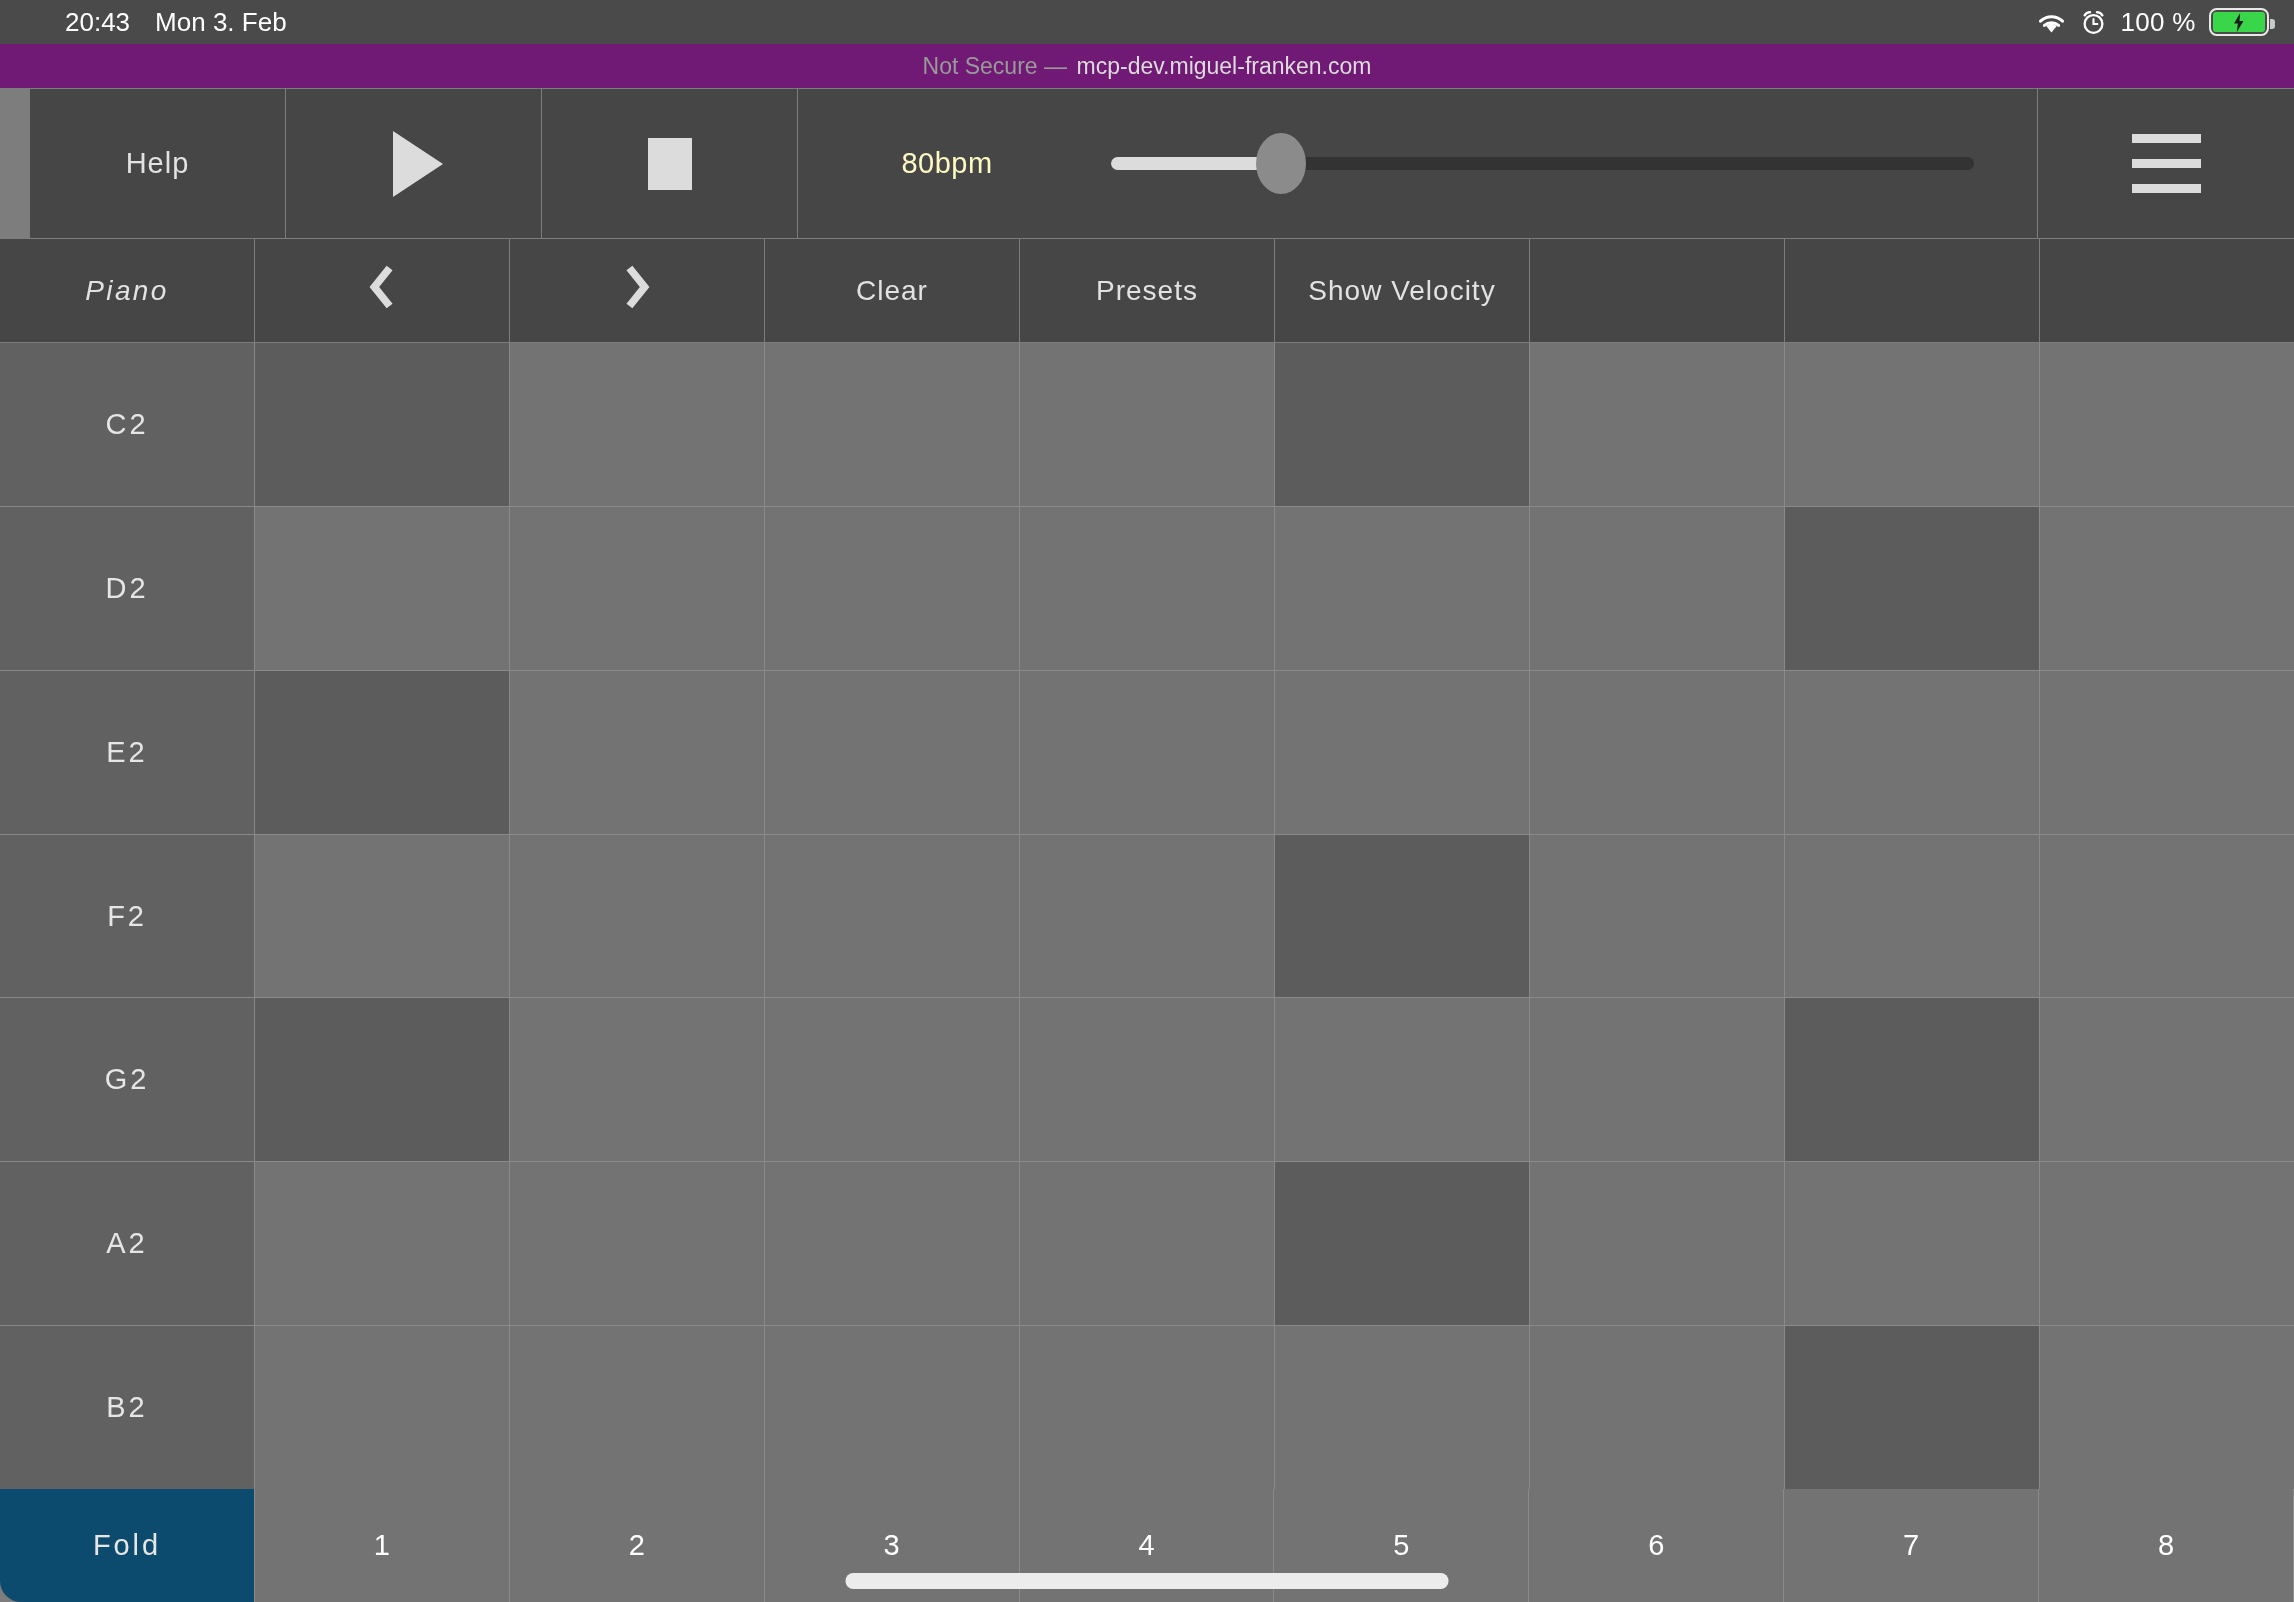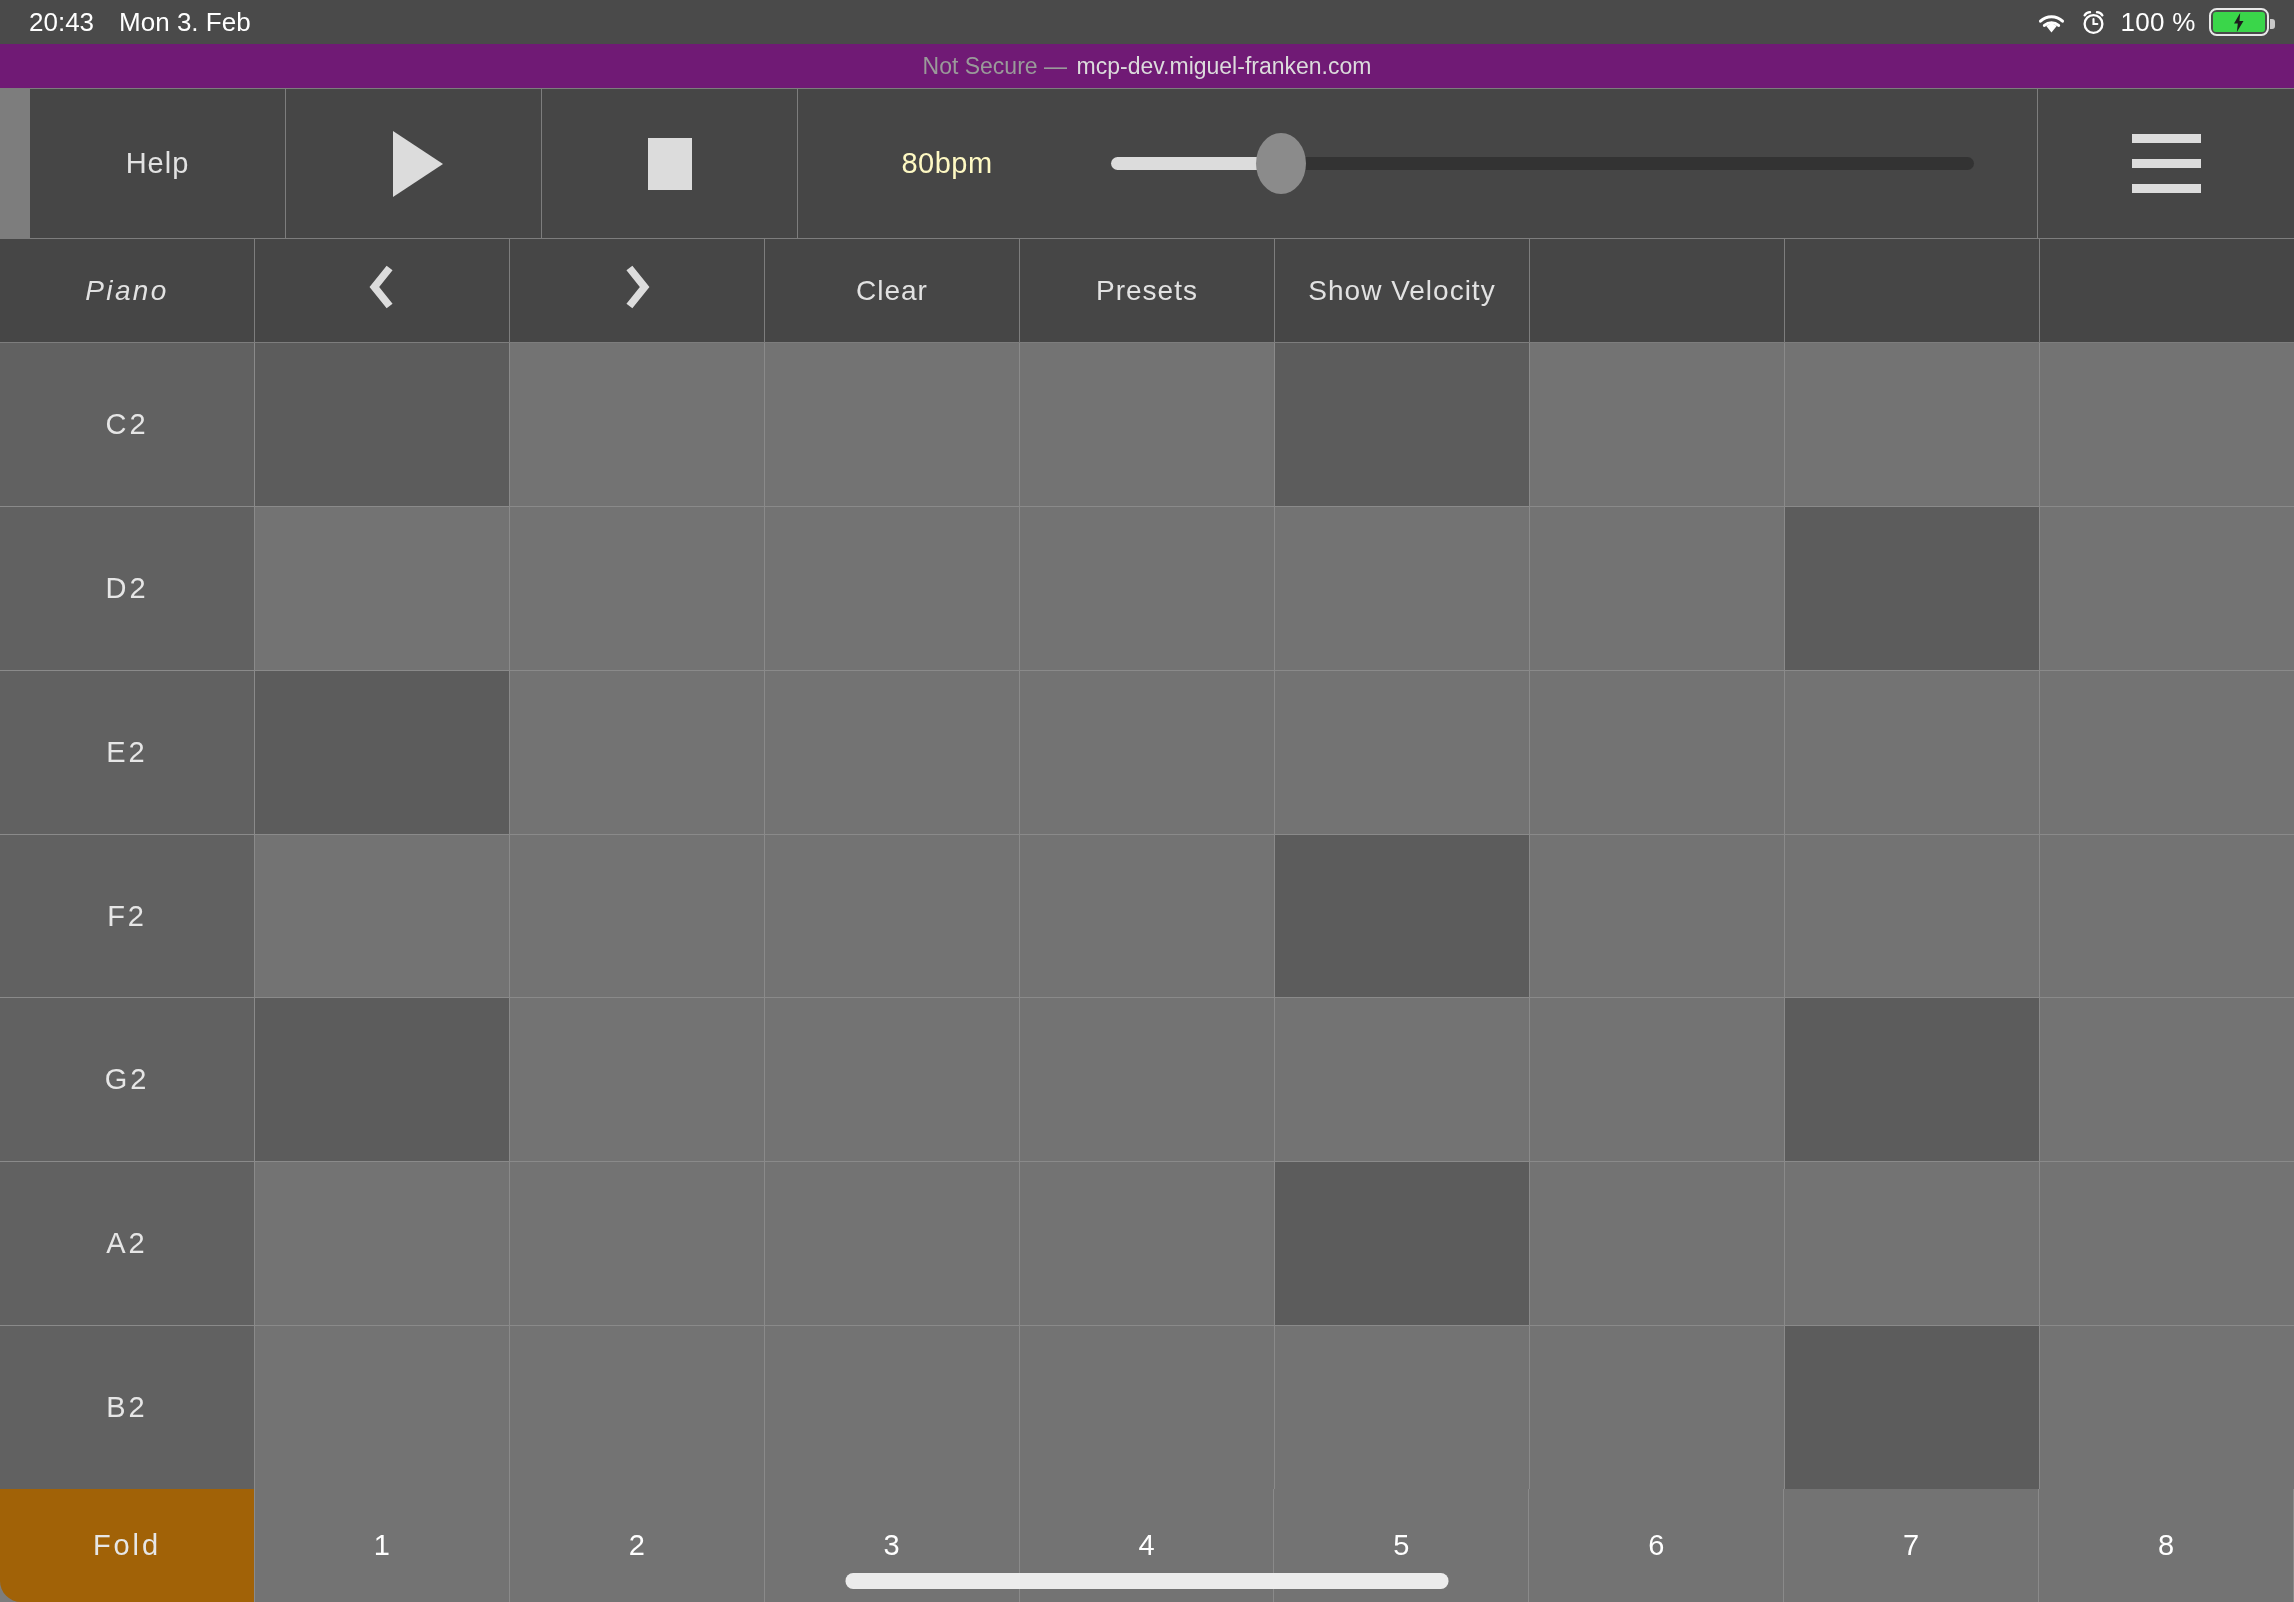--- a/index.html
+++ b/index.html
@@ -11,20 +11,21 @@
     -webkit-font-smoothing:antialiased;
   }
 
   
   .statusbar{
     height:44px; width:100%;
     display:flex; align-items:center;
     color:#fff; font-size:26px; font-weight:500;
     position:relative;
     background:#4a4a4a;
+    padding-left:36px;
   }
   .sb-left{ display:flex; align-items:center; gap:25px; padding-left:29px; }
   .sb-right{ position:absolute; right:25px; top:0; height:44px;
              display:flex; align-items:center; gap:13.4px; }
   .wifi-icon{ width:31px; height:23px; position:relative; display:block; }
   .alarm-icon{ width:27px; height:27px; position:relative; display:block; }
   .battery{
     width:60px; height:28px; border:2.9px solid #e8e8e8; border-radius:7.7px;
     position:relative; display:flex; align-items:center; padding:1.9px;
   }
@@ -158,21 +159,21 @@
   .cell.on{ background:#5c5c5c; }
 
   
   .footer{
     flex:0 0 113px;
     display:flex;
     position:relative;
   }
   .footlabel{
     flex:1 1 0;
-    background:#a16207;
+    background:#0c4a6e;
     display:flex; align-items:center; justify-content:center;
     color:#e6e6e6; font-size:29px; letter-spacing:2.9px;
     border-right:1.9px solid #8a8a8a;
     border-bottom-left-radius:21px;
   }
   .stepnum{
     flex:1 1 0;
     background:#737373;
     display:flex; align-items:center; justify-content:center;
     color:#ffffff; font-size:29px;

